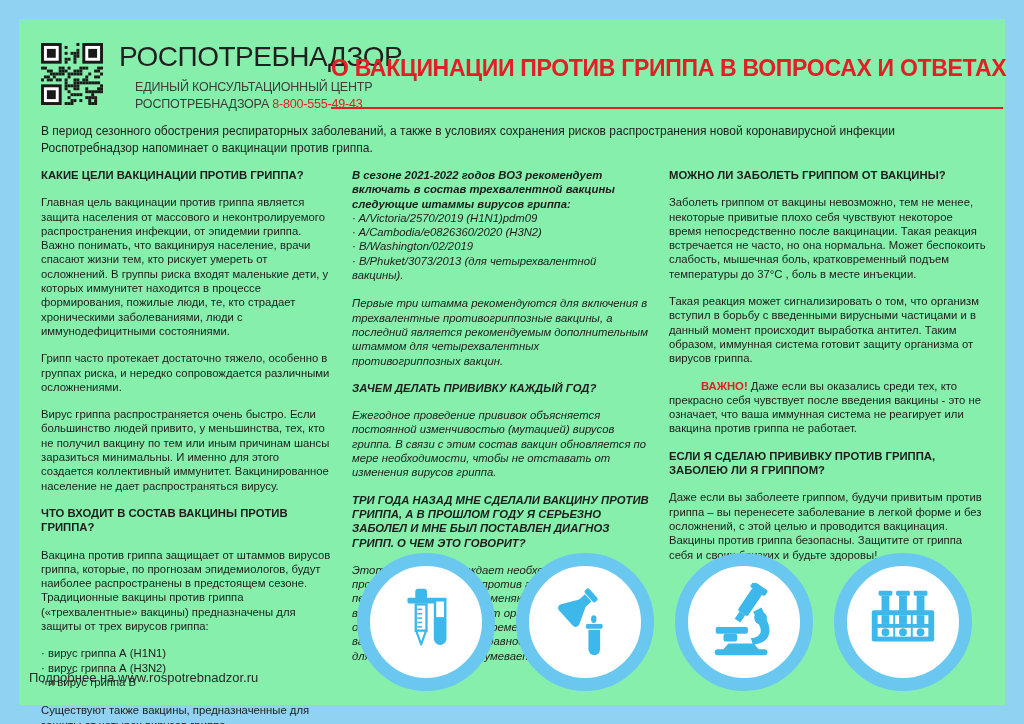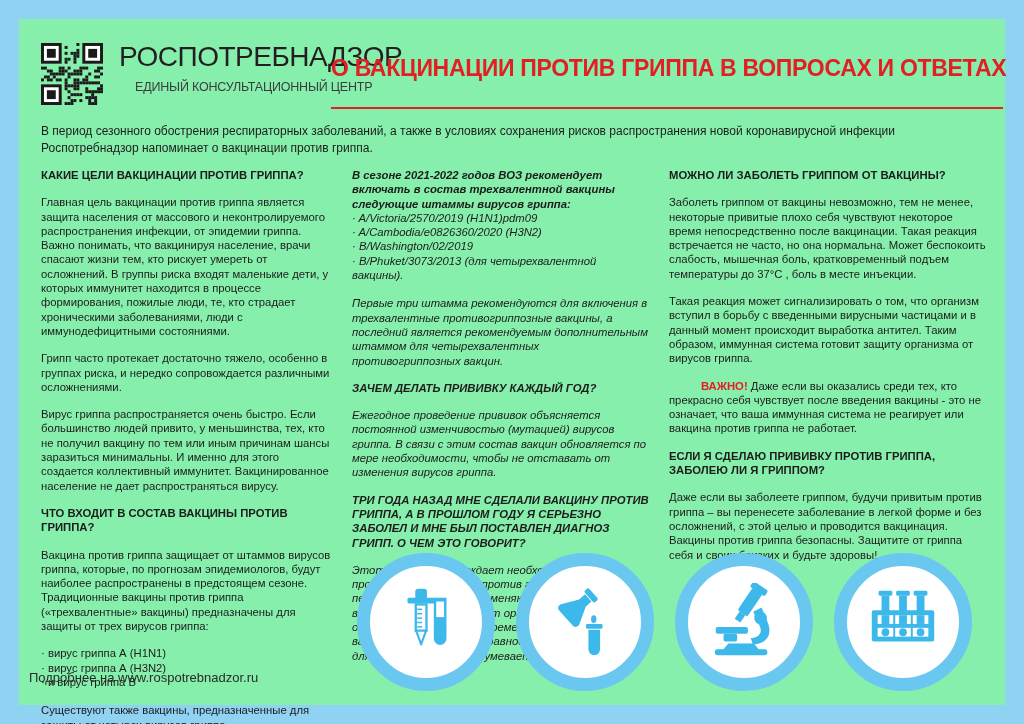--- a/index.html
+++ b/index.html
@@ -189,20 +189,24 @@
         <rect x="45" y="3" width="15" height="15" fill="#fff"></rect>
         <rect x="48" y="6" width="9" height="9" fill="#1a1a1a"></rect>
         <rect x="0" y="42" width="21" height="21" fill="#1a1a1a"></rect>
         <rect x="3" y="45" width="15" height="15" fill="#fff"></rect>
         <rect x="6" y="48" width="9" height="9" fill="#1a1a1a"></rect>
       </svg>
   </div>
   <div class="abs brand-name">РОСПОТРЕБНАДЗОР</div>
   <div class="abs brand-sub">
     <div>ЕДИНЫЙ КОНСУЛЬТАЦИОННЫЙ ЦЕНТР</div>
+    <div>
+      <span>РОСПОТРЕБНАДЗОРА</span>
+      <span class="phone">8-800-555-49-43</span>
+    </div>
   </div>
   <div class="abs main-title">О ВАКЦИНАЦИИ ПРОТИВ ГРИППА В ВОПРОСАХ И ОТВЕТАХ</div>
 
   <div class="abs intro">В период сезонного обострения респираторных заболеваний, а также в условиях сохранения рисков распространения новой коронавирусной инфекции Роспотребнадзор напоминает о вакцинации против гриппа.</div>
 
   <div class="abs col col-1">
       <div class="blk heading">КАКИЕ ЦЕЛИ ВАКЦИНАЦИИ ПРОТИВ ГРИППА?</div>
       <div class="blk para">Главная цель вакцинации против гриппа является защита населения от массового и неконтролируемого распространения инфекции, от эпидемии гриппа. Важно понимать, что вакцинируя население, врачи спасают жизни тем, кто рискует умереть от осложнений. В группы риска входят маленькие дети, у которых иммунитет находится в процессе формирования, пожилые люди, те, кто страдает хроническими заболеваниями, люди с иммунодефицитными состояниями.</div>
       <div class="blk para">Грипп часто протекает достаточно тяжело, особенно в группах риска, и нередко сопровождается различными осложнениями.</div>
       <div class="blk para">Вирус гриппа распространяется очень быстро. Если большинство людей привито, у меньшинства, тех, кто не получил вакцину по тем или иным причинам шансы заразиться минимальны. И именно для этого создается коллективный иммунитет. Вакцинированное население не дает распространяться вирусу.</div>

